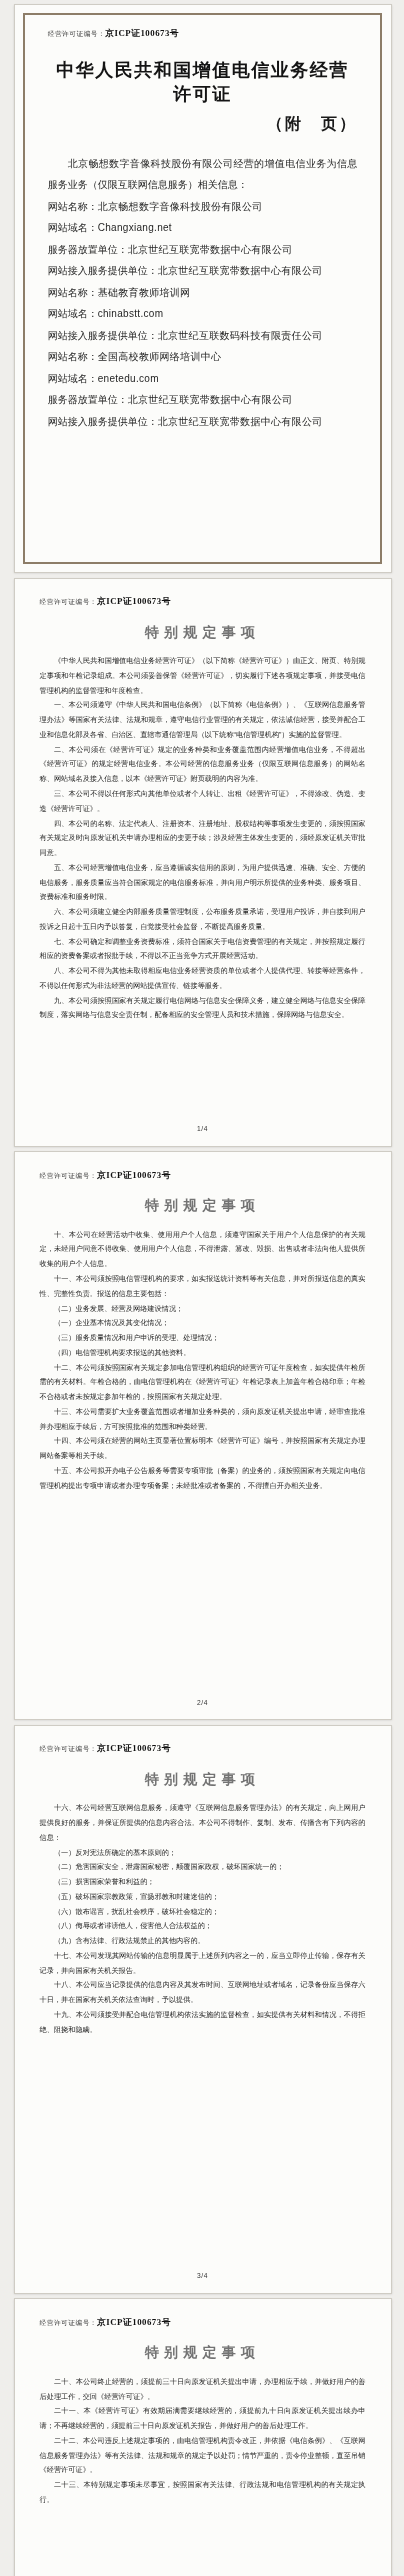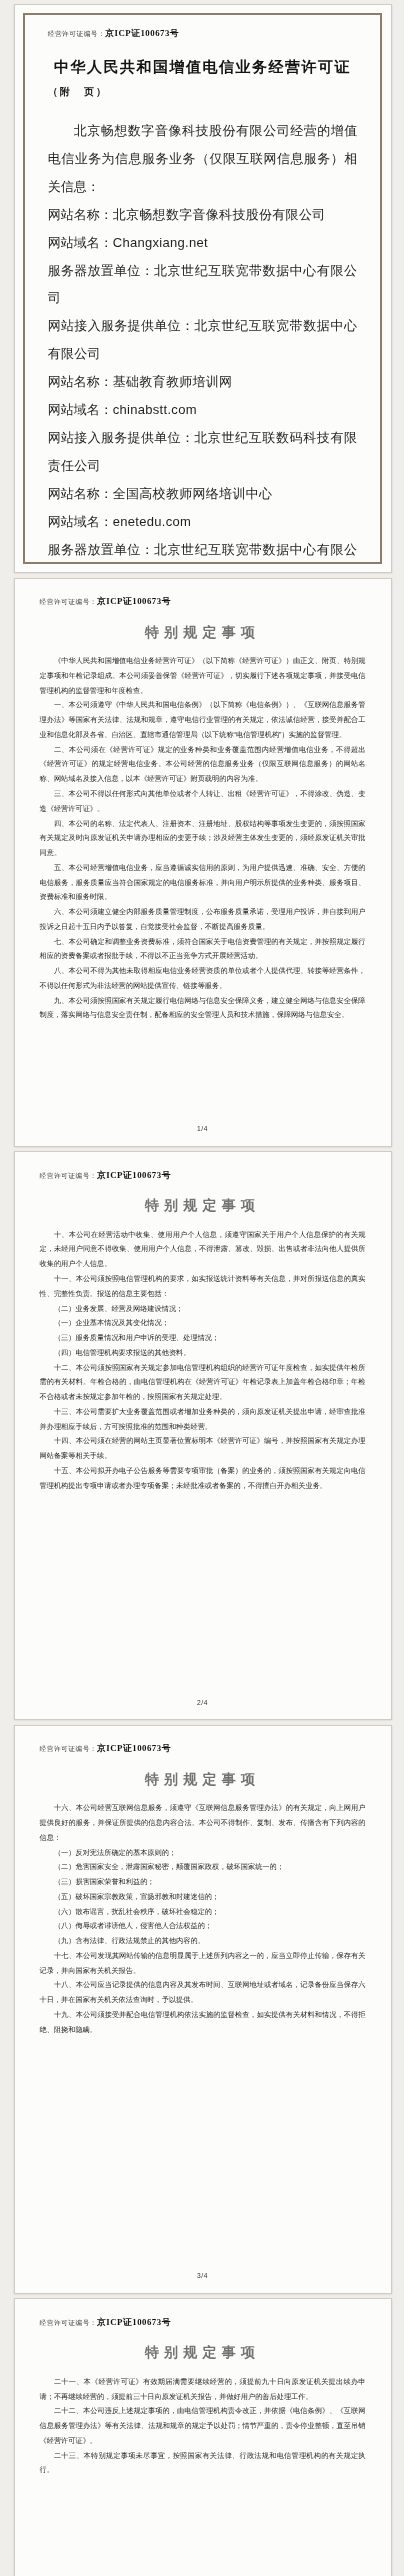--- a/index.html
+++ b/index.html
@@ -31,38 +31,38 @@
   .lic-no .num {
     font-size: 8.8px;
     font-weight: bold;
     color: #111;
     letter-spacing: 0.5px;
     font-family: "Liberation Serif", "DejaVu Serif", serif;
   }
   .cert-title {
     margin-top: 18.5px;
     text-align: center;
-    font-size: 15px;
+    font-size: 18px;
     font-weight: bold;
     letter-spacing: 1.5px;
     color: #141414;
     font-family: "Liberation Serif", "DejaVu Serif", serif;
   }
   .cert-sub {
     margin-top: 8.2px;
-    text-align: left;
-    font-size: 10px;
+    text-align: right;
+    font-size: 16px;
     font-weight: bold;
     letter-spacing: 2.1px;
     color: #1a1a1a;
     font-family: "Liberation Serif", "DejaVu Serif", serif;
   }
   .cert-body {
     margin-top: 17.5px;
-    font-size: 13px;
+    font-size: 10px;
     line-height: 2.15;
     color: #1f1f1f;
     text-align: justify;
   }
   .cert-intro { text-indent: 2em; }
   .cert-line { text-indent: 0; }
   .cert-line .val { letter-spacing: 0.3px; }
   
   .prov-inner { padding: 17.5px 25px 0 25px; }
   .prov-title {
@@ -193,20 +193,21 @@
   <div class="page-no">3/4</div>
 </div>
 
 <div class="sheet">
   <div class="prov-inner">
     <div class="lic-no">
       <span>经营许可证编号：</span><span class="num">京ICP证100673号</span>
     </div>
     <h2 class="prov-title">特别规定事项</h2>
     <div class="prov-body">
+        <p class="para">二十、本公司终止经营的，须提前三十日向原发证机关提出申请，办理相应手续，并做好用户的善后处理工作，交回《经营许可证》。</p>
         <p class="para">二十一、本《经营许可证》有效期届满需要继续经营的，须提前九十日向原发证机关提出续办申请；不再继续经营的，须提前三十日向原发证机关报告，并做好用户的善后处理工作。</p>
         <p class="para">二十二、本公司违反上述规定事项的，由电信管理机构责令改正，并依据《电信条例》、《互联网信息服务管理办法》等有关法律、法规和规章的规定予以处罚；情节严重的，责令停业整顿，直至吊销《经营许可证》。</p>
         <p class="para">二十三、本特别规定事项未尽事宜，按照国家有关法律、行政法规和电信管理机构的有关规定执行。</p>
       </div>
   </div>
 
 </div>
 
 
 </body></html>

